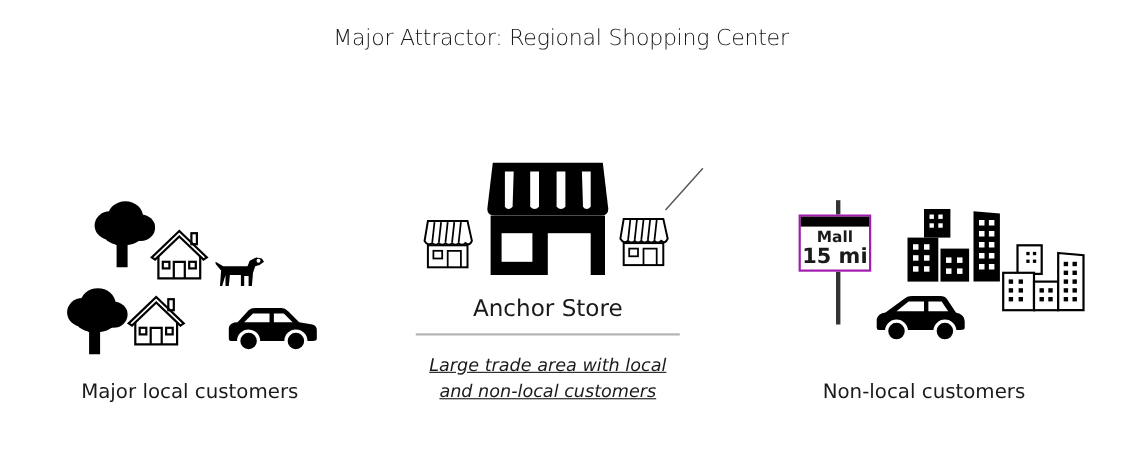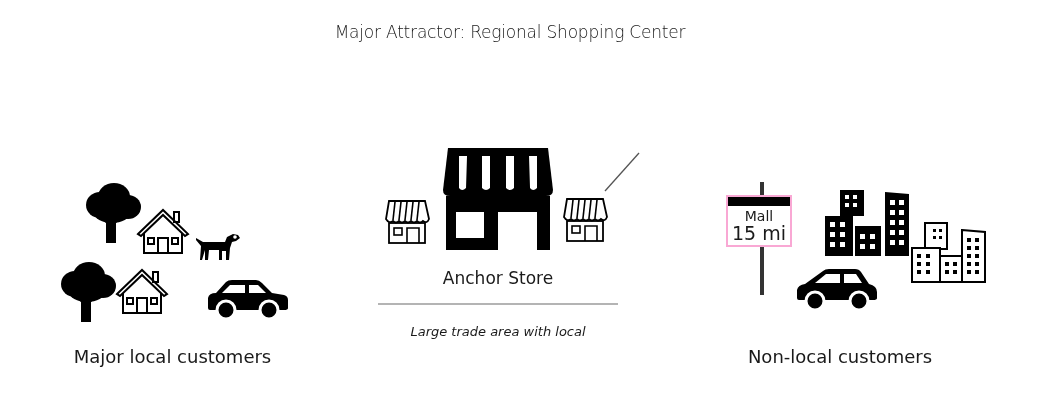--- a/index.html
+++ b/index.html
@@ -1,23 +1,23 @@
 <!DOCTYPE html>
 <html><head>
   <meta charset="utf-8">
   <style>
     html, body { margin: 0; padding: 0; background: #ffffff; }
     body { width: 1038px; height: 415px; position: relative; overflow: hidden;
            font-family: "DejaVu Sans", "Liberation Sans", sans-serif; color: #1a1a1a; }
     .abs { position: absolute; }
-    .title { left: 0; width: 1020px; top: 22px; text-align: center; font-size: 17px; font-weight: 300; letter-spacing: -0.2px; }
+    .title { left: 0; width: 1020px; top: 22px; text-align: center; font-size: 20px; font-weight: 300; letter-spacing: -0.2px; }
     .label { font-size: 18px; text-align: center; }
     .callout { font-size: 16.5px; line-height: 24px; }
-    .anchor-label { font-size: 17px; text-align: center; }
-    .italic { font-style: italic; font-size: 13px; line-height: 24px; text-align: center; }
+    .anchor-label { font-size: 21px; text-align: center; }
+    .italic { font-style: italic; font-size: 16px; line-height: 24px; text-align: center; text-decoration: underline; }
     .divider { height: 2px; background: #b4b4b4; }
     svg { position: absolute; overflow: visible; }
   </style>
 </head>
 <body>
 
 <div class="abs title">Major Attractor: Regional Shopping Center</div>
 
 <svg style="left:80px;top:183px" width="64" height="62" viewBox="0 0 64 62">
   <path d="M26 60 L26 40 L14 30 L18 28 L27 35 L28 26 L33 26 L33 35 L44 28 L47 31 L36 40 L36 60 Z" fill="#000"></path>
@@ -104,24 +104,25 @@
   <line x1="35" y1="1" x2="1" y2="39" stroke="#555" stroke-width="1.3"></line>
 </svg>
 
 <div class="abs callout" style="left:620px;top:98px;width:260px;">
 </div>
 
 <div class="abs anchor-label" style="left:378px;width:240px;top:268px;">Anchor Store</div>
 <div class="abs divider" style="left:378px;width:240px;top:303px;"></div>
 <div class="abs italic" style="left:360px;width:276px;top:320px;">
   <div>Large trade area with local</div>
+  <div>and non-local customers</div>
 </div>
 
 <div class="abs" style="left:760px;top:182px;width:4px;height:113px;background:#333;"></div>
-<div class="abs" style="left:726px;top:195px;width:66px;height:52px;background:#fff;border:2px solid #f9a8d4;box-sizing:border-box;">
+<div class="abs" style="left:726px;top:195px;width:66px;height:52px;background:#fff;border:2px solid #a21caf;box-sizing:border-box;font-weight:bold;">
   <div style="height:9px;background:#000;"></div>
   <div style="font-size:14px;text-align:center;line-height:17px;margin-top:2px;">Mall</div>
   <div style="font-size:19px;text-align:center;line-height:17px;">15 mi</div>
 </div>
 
 <svg style="left:823px;top:188px" width="170" height="100" viewBox="0 0 170 100">
 
   <rect x="17" y="2" width="24" height="26" fill="#000"></rect>
   <rect x="22" y="7" width="4" height="4" fill="#fff"></rect>
     <rect x="30" y="7" width="4" height="4" fill="#fff"></rect>

